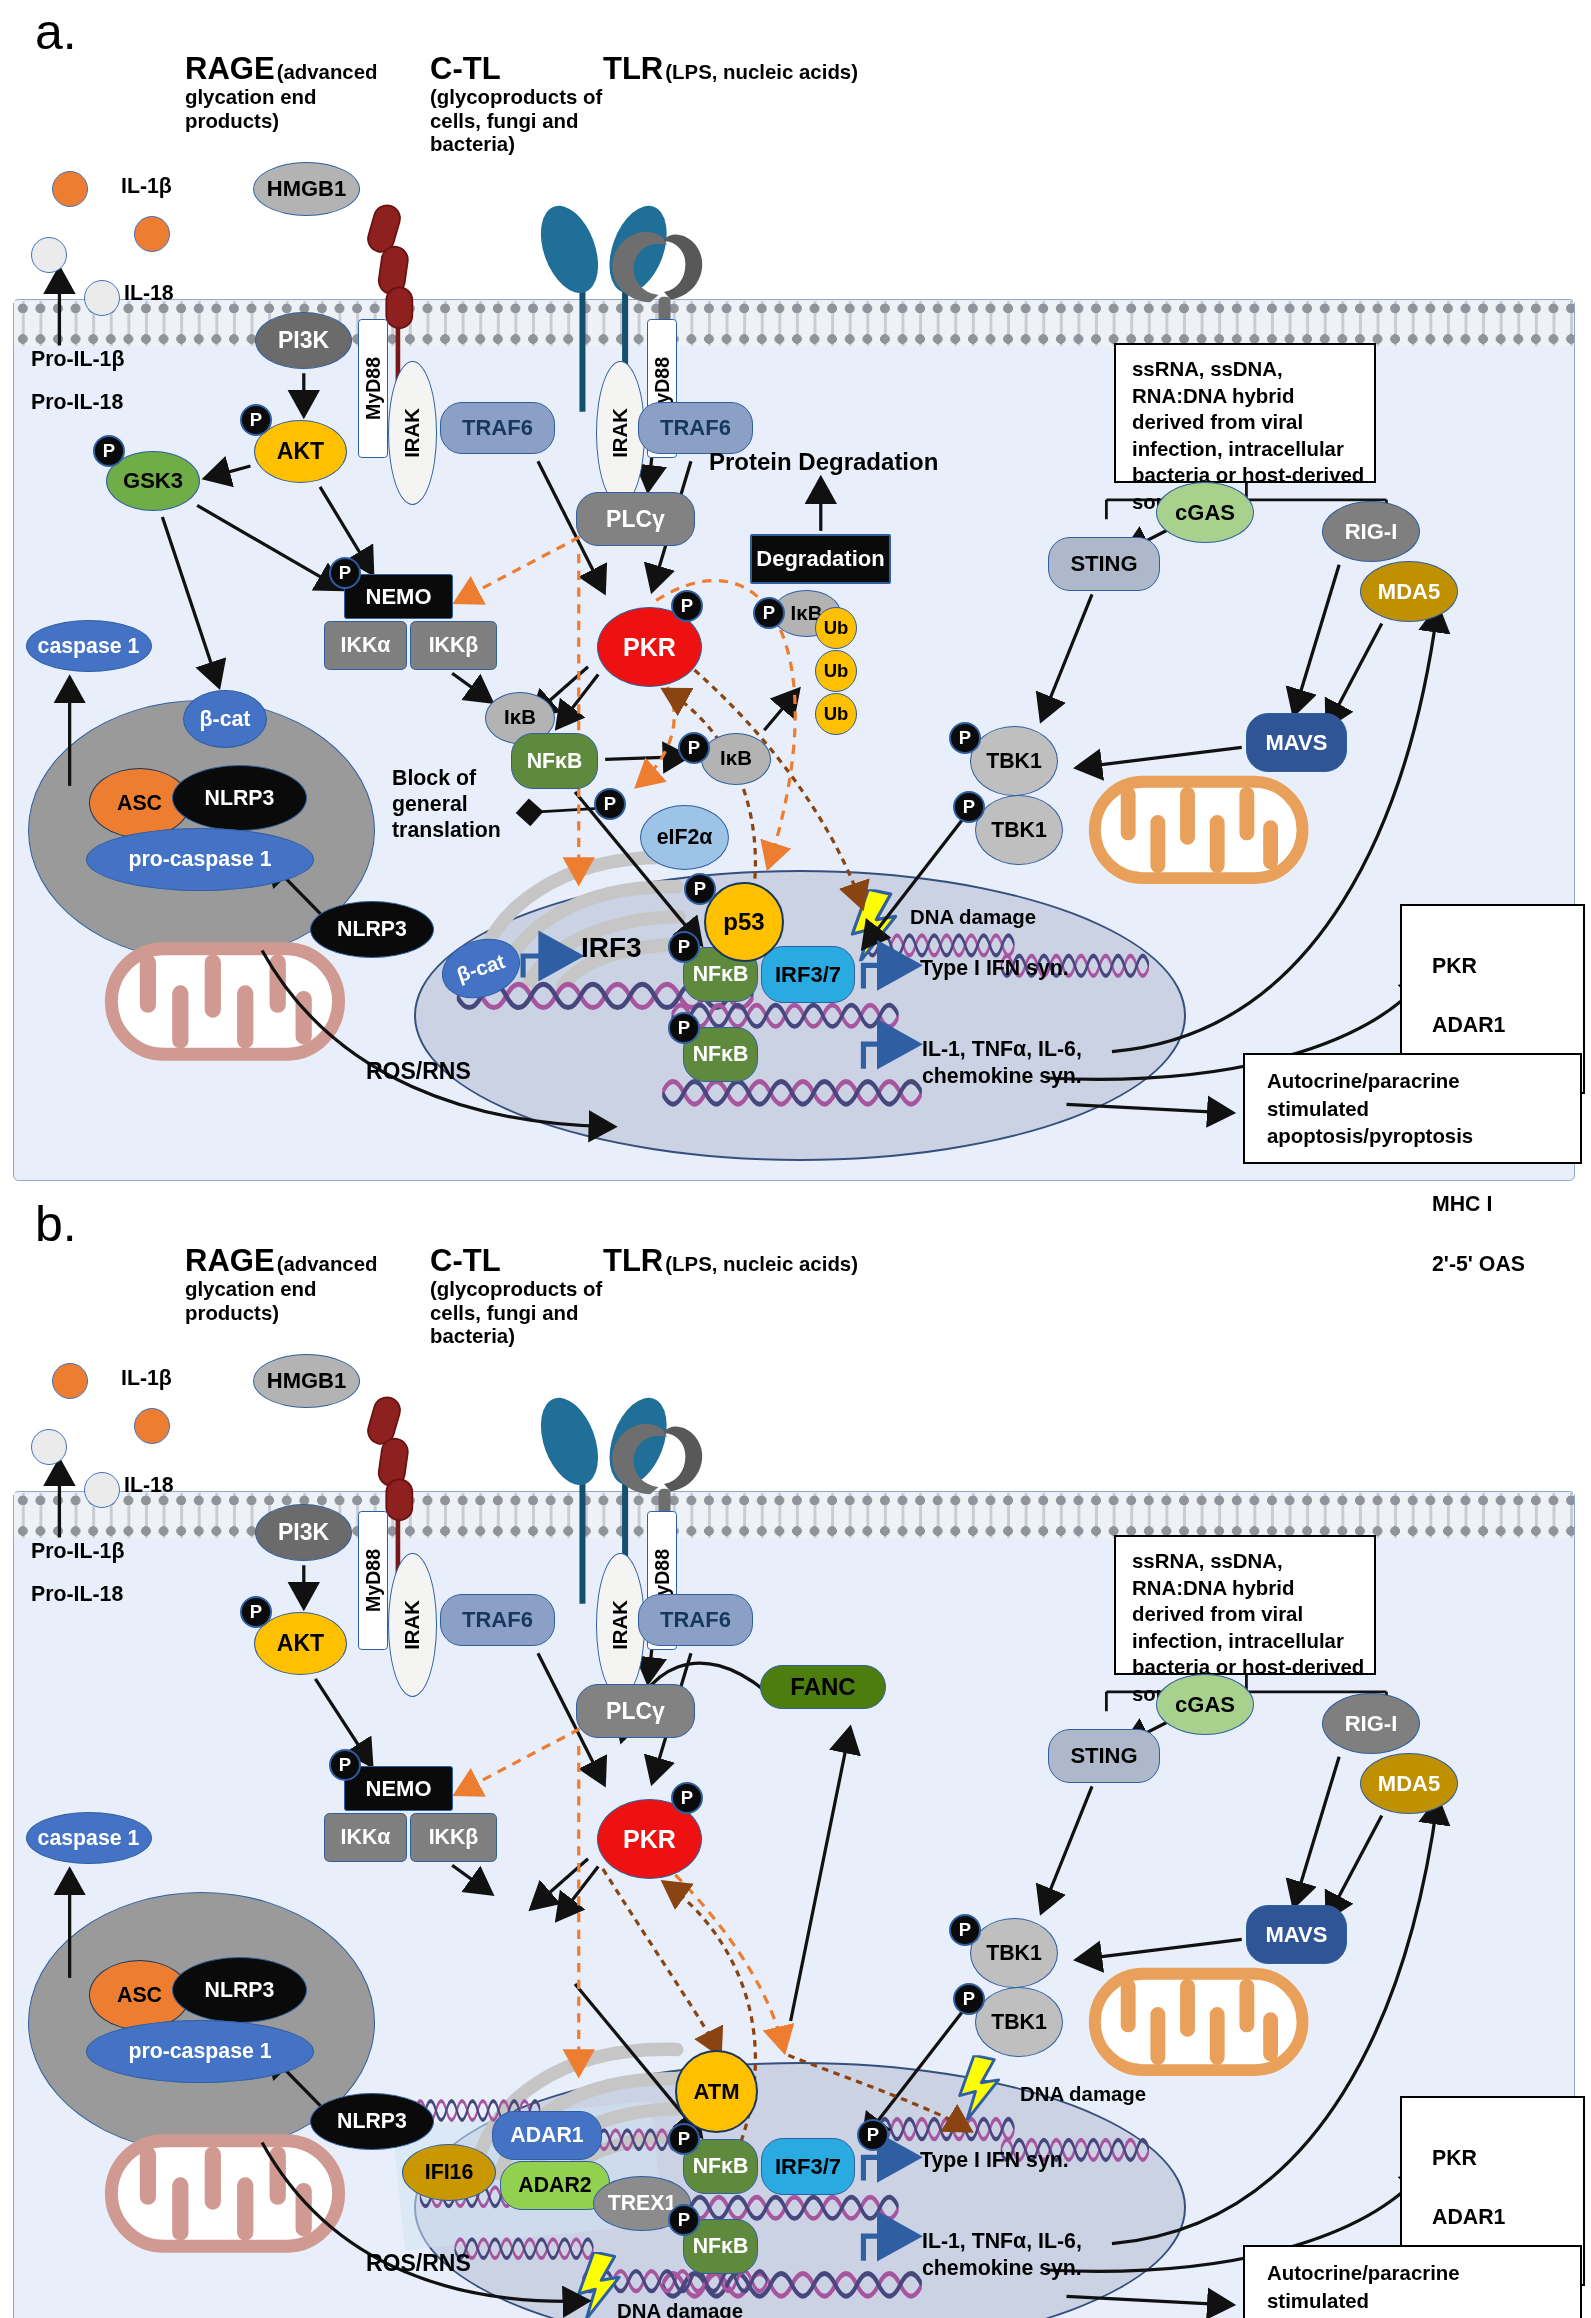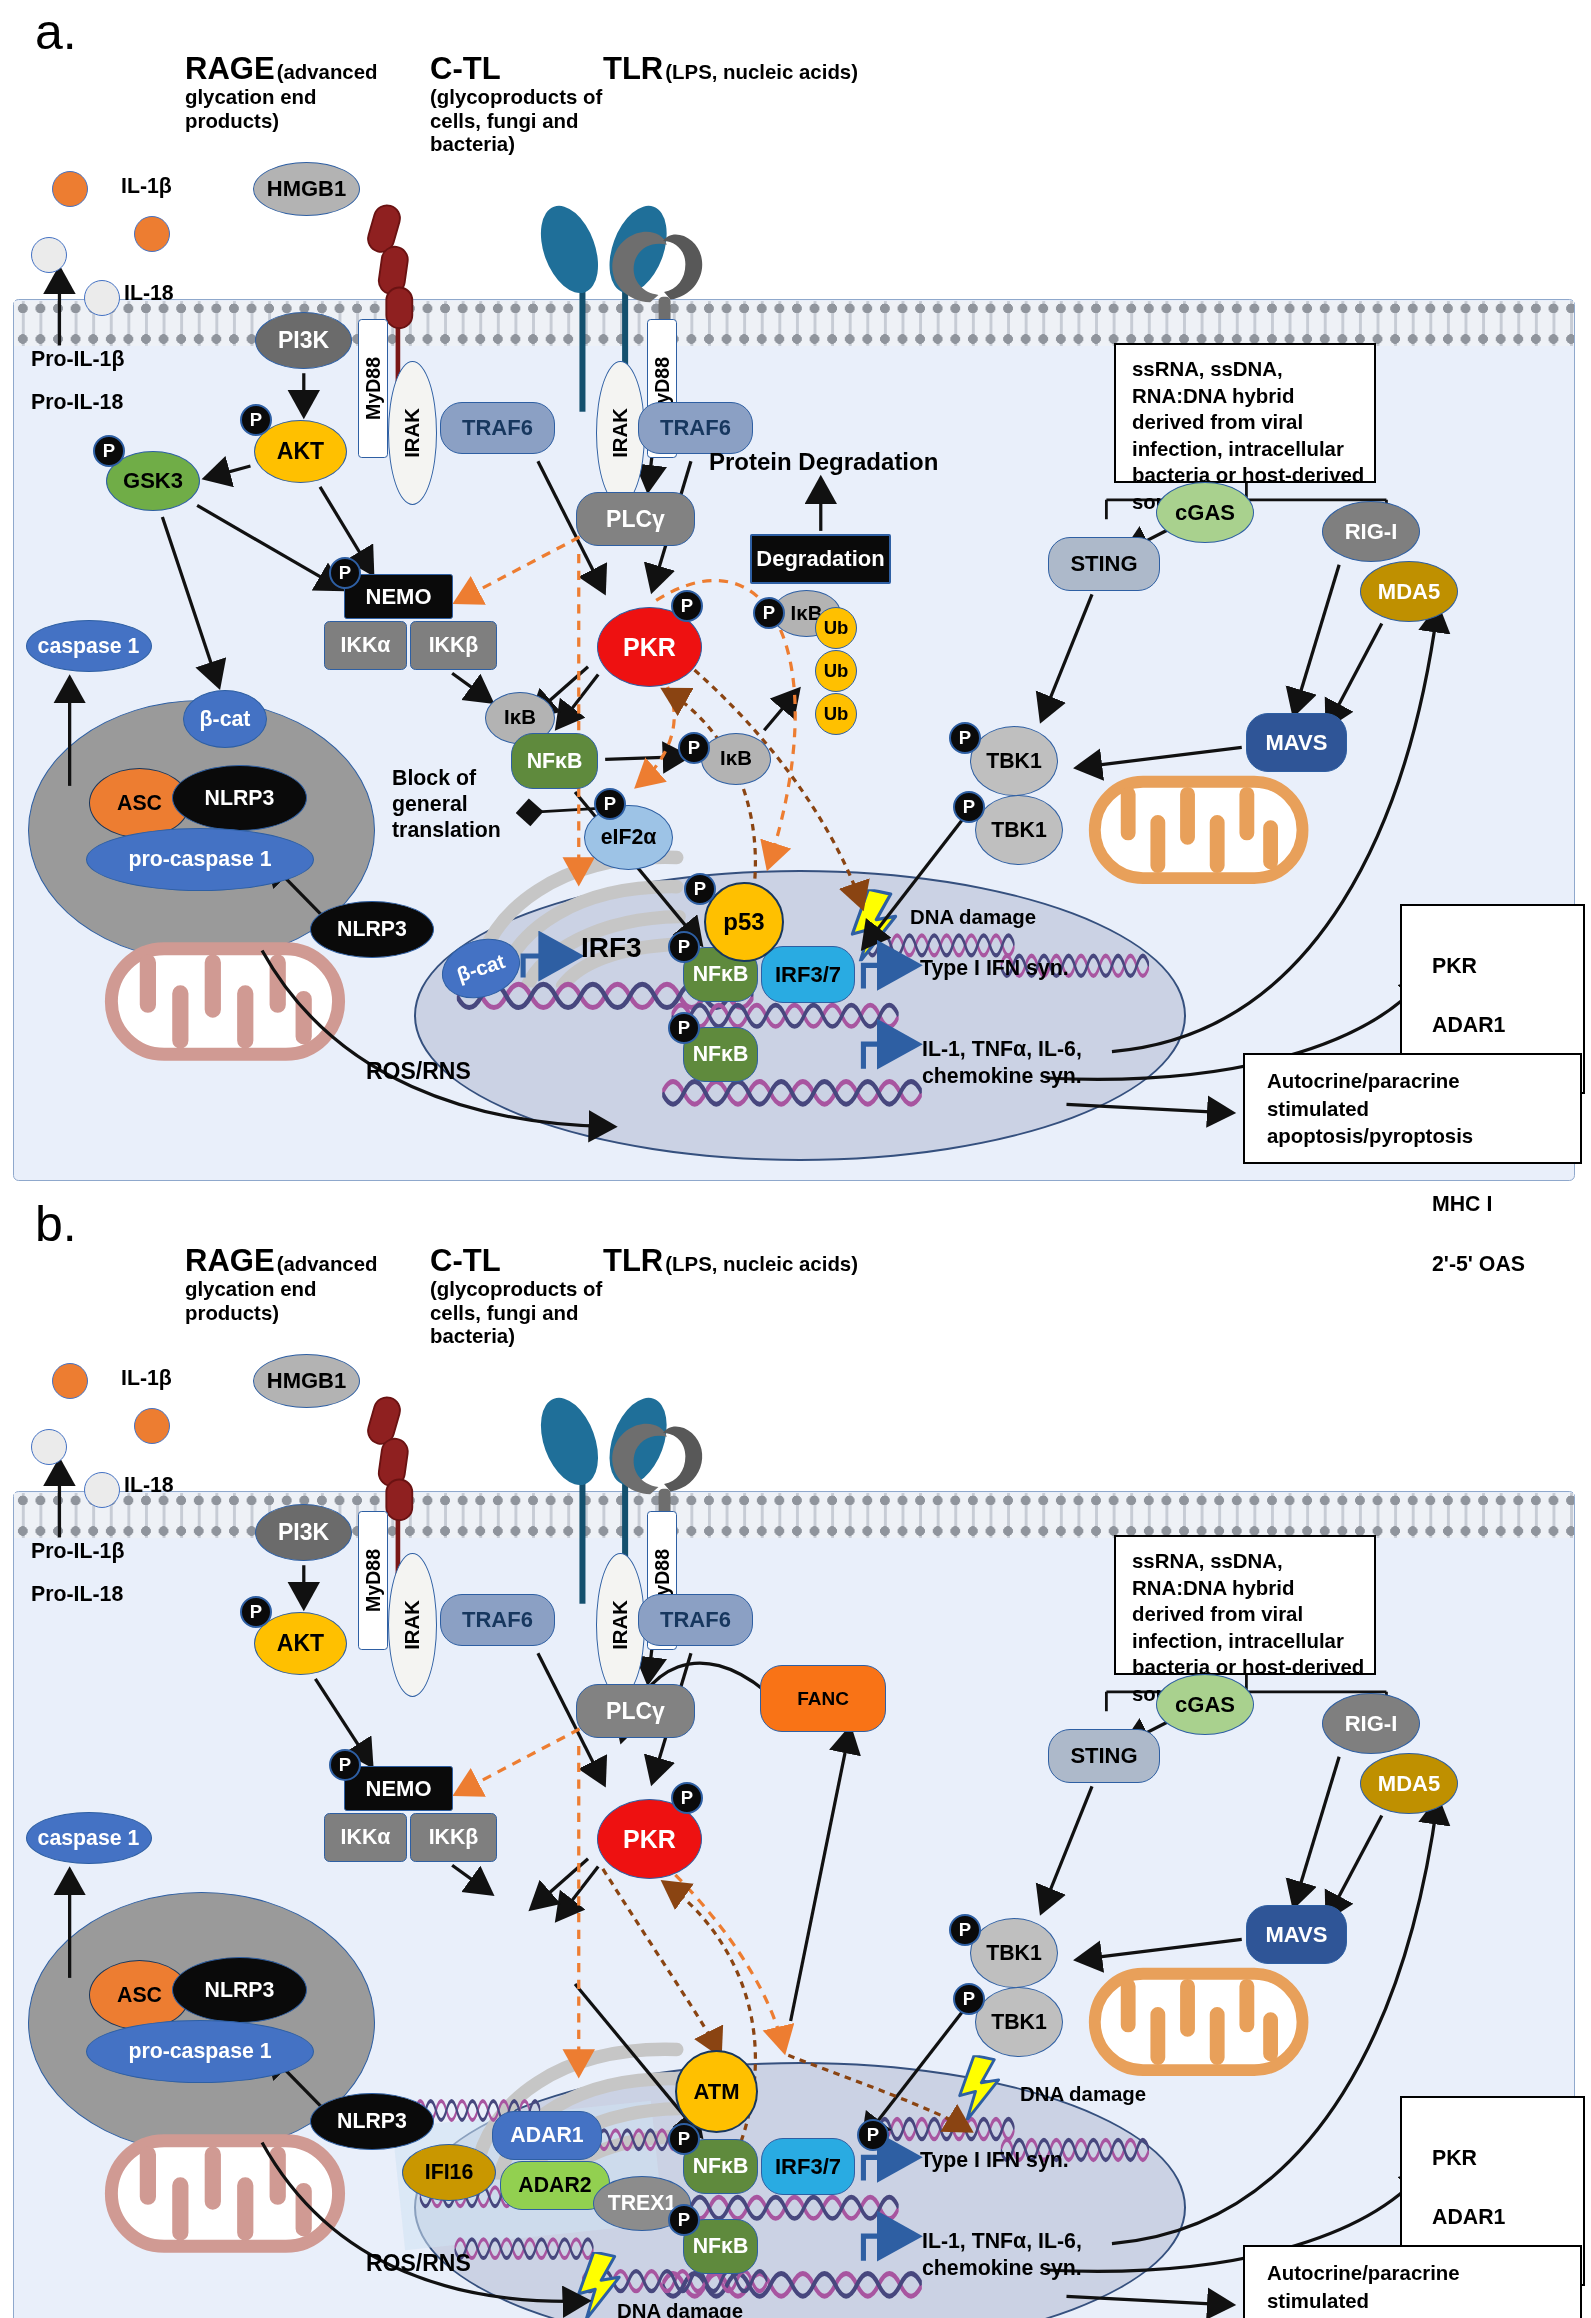--- a/index.html
+++ b/index.html
@@ -129,21 +129,21 @@
  <div class="node ell bd" style="left:183px;top:690px;width:84px;height:58px;background:#4472c4;color:#fff;font-size:21.3px">β-cat</div>
 
  <div class="node ell" style="left:28px;top:700px;width:347px;height:261px;background:#9a9a9a;border:1.9px solid #2e5fa3;z-index:3"></div>
  <div class="node ell" style="left:89px;top:768px;width:101px;height:70px;background:#ed7d31;border:1.9px solid #17375e;font-size:21.3px">ASC</div>
  <div class="node ell bd" style="left:172px;top:765px;width:135px;height:66px;background:#0a0a0a;color:#fff;font-size:21.3px">NLRP3</div>
  <div class="node ell bd" style="left:86px;top:828px;width:228px;height:63px;background:#4472c4;color:#fff;font-size:21.3px">pro-caspase 1</div>
 
  <div class="lbl" style="left:392px;top:766px;font-size:21.3px">Block of
 general
 translation</div>
- <div class="node ell bd" style="left:584px;top:805px;width:89px;height:65px;background:#9dc3e6;font-size:21.3px">eIF2α</div>
+ <div class="node ell bd" style="left:640px;top:805px;width:89px;height:65px;background:#9dc3e6;font-size:21.3px">eIF2α</div>
  <div class="pb" style="left:594px;top:788px">P</div>
  <div class="node ell bd" style="left:310px;top:901px;width:124px;height:57px;background:#0a0a0a;color:#fff;font-size:21.3px">NLRP3</div>
 
  <div class="nucleus" style="left:414px;top:870px;width:772px;height:291px"></div>
  <div class="node ell bd" style="left:441px;top:940px;width:80px;height:57px;background:#4472c4;color:#fff;font-size:20.4px;transform:rotate(-18deg)">β-cat</div>
  <div class="lbl" style="left:581px;top:931px;font-size:28px">IRF3</div>
  <div class="node rr bd" style="left:683px;top:947px;width:75px;height:55px;background:#5f8a3d;color:#fff;font-size:21.3px">NFκB</div>
  <div class="pb" style="left:668px;top:931px">P</div>
  <div class="node rr bd" style="left:761px;top:946px;width:94px;height:57px;background:#29abe2;color:#000;font-size:22px">IRF3/7</div>
  <div class="lbl" style="left:920px;top:956px;font-size:21.3px">Type I IFN syn.</div>
@@ -312,21 +312,21 @@
 
  <div class="node ell bd" style="left:254px;top:420px;width:93px;height:63px;background:#ffc000;font-size:23px">AKT</div>
  <div class="pb" style="left:240px;top:404px">P</div>
  <div class="node rr bd" style="left:576px;top:492px;width:119px;height:54px;background:#828282;color:#fff;font-size:23px">PLCγ</div>
  <div class="node bd" style="left:344px;top:574px;width:109px;height:45px;background:#0a0a0a;color:#fff;font-size:22px;border-radius:2.8px">NEMO</div>
  <div class="pb" style="left:329px;top:557px">P</div>
  <div class="node bd" style="left:324px;top:621px;width:83px;height:49px;background:#7f7f7f;color:#fff;font-size:21.3px;border-radius:5.6px">IKKα</div>
  <div class="node bd" style="left:410px;top:621px;width:87px;height:49px;background:#7f7f7f;color:#fff;font-size:21.3px;border-radius:5.6px">IKKβ</div>
  <div class="node ell bd" style="left:597px;top:607px;width:105px;height:80px;background:#ee1111;color:#fff;font-size:25px">PKR</div>
  <div class="pb" style="left:671px;top:590px">P</div>
- <div class="node rr bd" style="left:760px;top:473px;width:126px;height:67px;background:#f97316;font-size:19px">FANC</div>
+ <div class="node rr bd" style="left:760px;top:473px;width:126px;height:44px;background:#4d7c0f;font-size:24px">FANC</div>
 
  <div class="node ell bd" style="left:25.5px;top:620px;width:126px;height:52px;background:#4472c4;color:#fff;font-size:21.3px">caspase 1</div>
 
  <div class="node ell" style="left:28px;top:700px;width:347px;height:261px;background:#9a9a9a;border:1.9px solid #2e5fa3;z-index:3"></div>
  <div class="node ell" style="left:89px;top:768px;width:101px;height:70px;background:#ed7d31;border:1.9px solid #17375e;font-size:21.3px">ASC</div>
  <div class="node ell bd" style="left:172px;top:765px;width:135px;height:66px;background:#0a0a0a;color:#fff;font-size:21.3px">NLRP3</div>
  <div class="node ell bd" style="left:86px;top:828px;width:228px;height:63px;background:#4472c4;color:#fff;font-size:21.3px">pro-caspase 1</div>
  <div class="node ell bd" style="left:310px;top:901px;width:124px;height:57px;background:#0a0a0a;color:#fff;font-size:21.3px">NLRP3</div>
 
  <div class="nucleus" style="left:414px;top:870px;width:772px;height:291px"></div>

